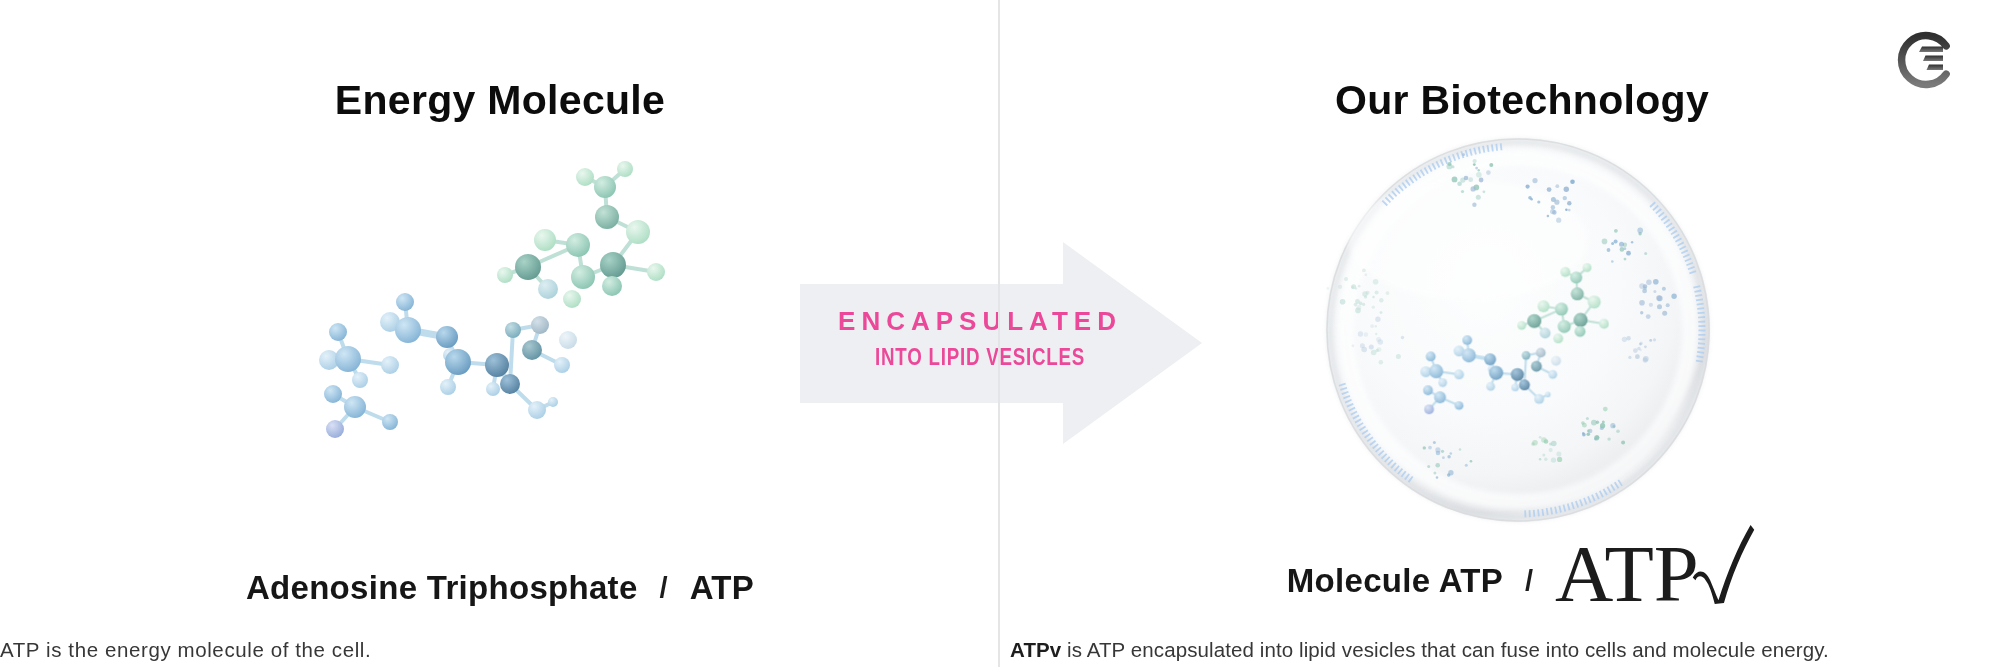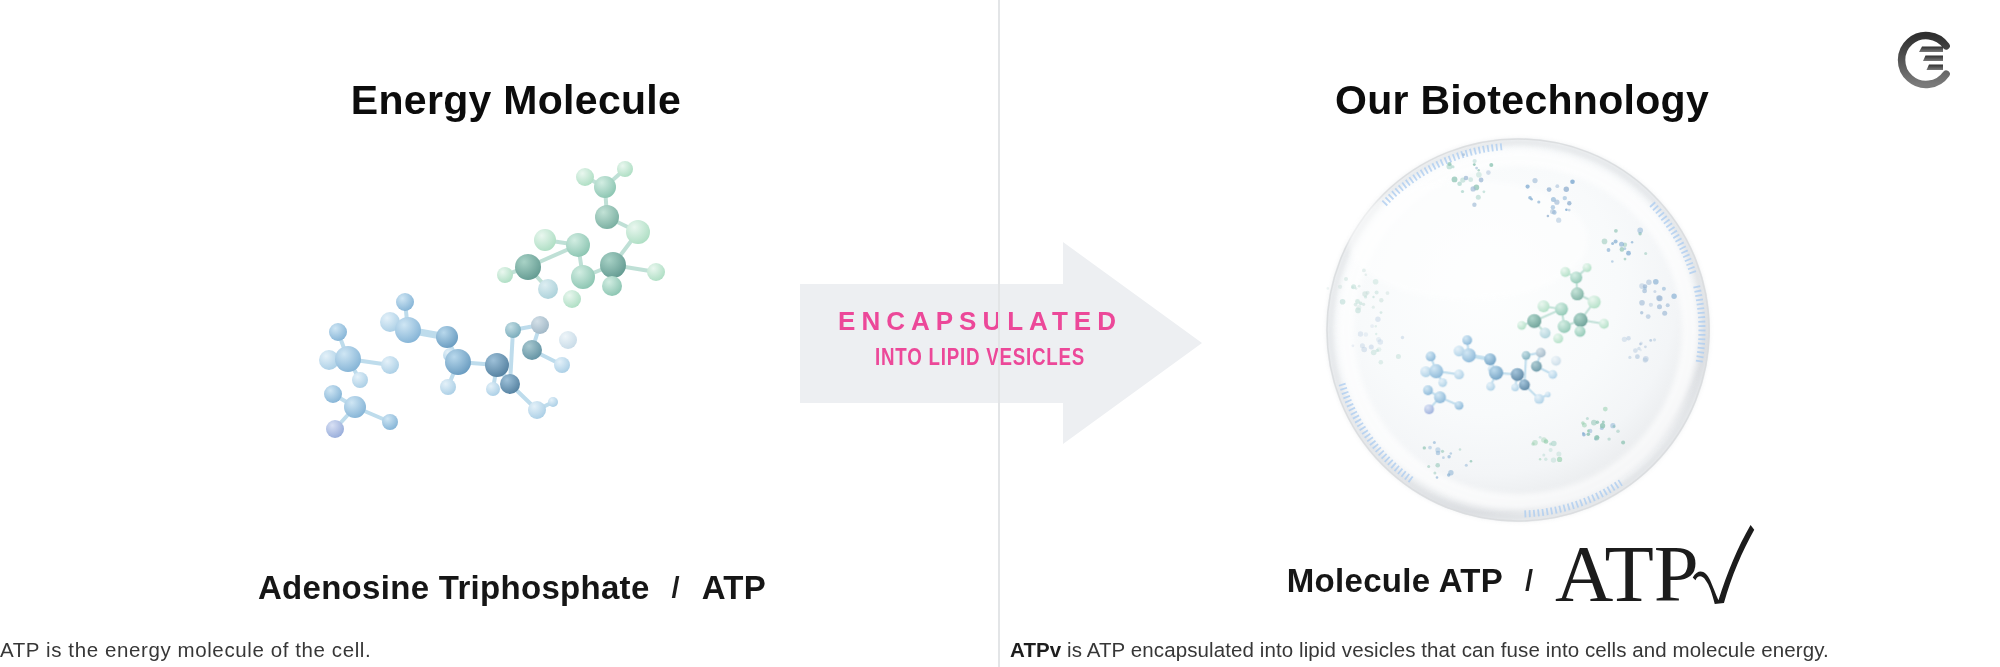--- a/index.html
+++ b/index.html
@@ -1,31 +1,31 @@
 <!DOCTYPE html>
 <html><head>
 <meta charset="utf-8">
 <style>
   html,body{margin:0;padding:0;background:#fff;}
   .canvas{position:relative;width:2000px;height:667px;background:#ffffff;
           font-family:"Liberation Sans",sans-serif;overflow:hidden;}
   .divider{position:absolute;left:998px;top:0;width:2px;height:667px;background:#e3e5e7;z-index:6;}
   .h1{position:absolute;top:50px;width:1000px;text-align:center;
       font-size:41px;font-weight:700;color:#0c0c0c;letter-spacing:0.3px;z-index:3;}
-  .h1.left{left:16px;}
+  .h1.left{left:0;}
   .h1.right{left:1022px;}
   .mol-svg{position:absolute;left:300px;top:122px;z-index:2;}
   .bubble-svg{position:absolute;left:1318px;top:130px;z-index:2;}
   .arrow-svg{position:absolute;left:798px;top:240px;z-index:4;}
   .arrow-text{position:absolute;left:830px;top:306px;width:300px;text-align:center;z-index:5;}
   .arrow-line1{font-size:26px;font-weight:700;letter-spacing:6px;white-space:nowrap;}
   .arrow-line2{font-size:24px;font-weight:700;letter-spacing:1px;white-space:nowrap;
                transform:scaleX(0.78);transform-origin:center;margin-top:6px;}
   .lockup{position:absolute;display:flex;justify-content:center;align-items:flex-end;z-index:3;}
-  .lockup.left{left:12px;top:560px;width:1000px;height:46px;}
+  .lockup.left{left:0;top:560px;width:1000px;height:46px;}
   .lockup.right{left:1022px;top:510px;width:1000px;height:96px;}
   .lockup .big{font-size:33px;font-weight:700;color:#161616;letter-spacing:0.3px;line-height:1;}
   .lockup.left .big{padding-bottom:2px;}
   .lockup.right .big{padding-bottom:9px;}
   .lockup .sep{font-size:29px;font-weight:600;color:#1c1c1c;margin:0 22px;line-height:1;}
   .lockup.left .sep{padding-bottom:3px;}
   .lockup.right .sep{padding-bottom:10px;}
   .atpv-logo{display:block;}
   .caption{position:absolute;top:617px;width:1000px;text-align:left;
            font-size:20.5px;color:#373737;z-index:3;}

